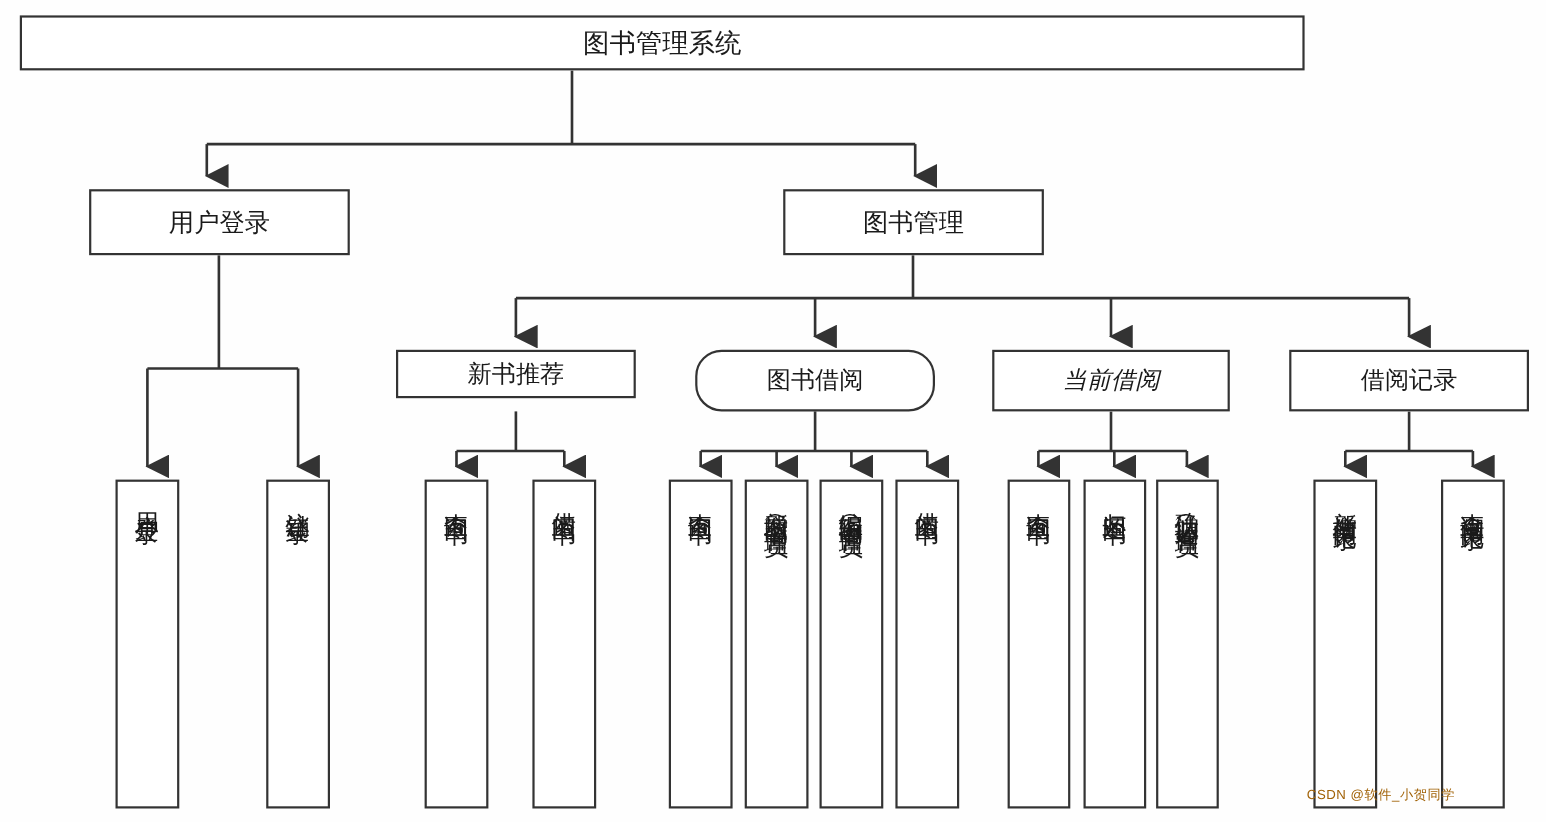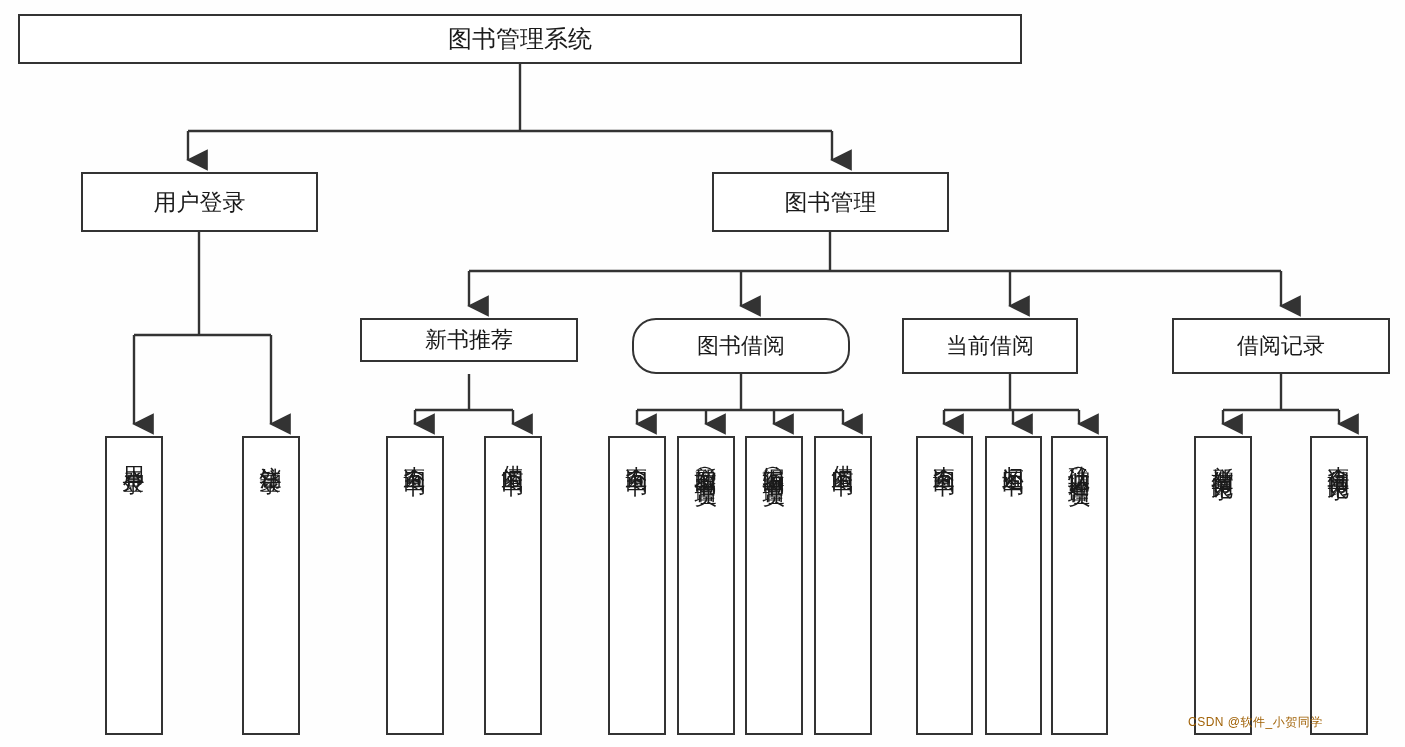--- a/index.html
+++ b/index.html
@@ -116,38 +116,38 @@
       <path d="M 1013 410 L 1013 424" marker-end="url(#arrow)"></path>
       <path d="M 1079 410 L 1079 424" marker-end="url(#arrow)"></path>
 
       <path d="M 1281 374 L 1281 410"></path>
       <path d="M 1223 410 L 1339 410"></path>
       <path d="M 1223 410 L 1223 424" marker-end="url(#arrow)"></path>
       <path d="M 1339 410 L 1339 424" marker-end="url(#arrow)"></path>
     </g>
   </svg>
 
-  <div class="node root" style="left:18px; top:14px; width:1004px; height:50px;font-family:Liberation Mono, monospace;">
+  <div class="node root" style="left:18px; top:14px; width:1168px; height:50px;font-family:Liberation Mono, monospace;">
     <span>图书管理系统</span>
   </div>
 
   <div class="node lvl1" style="left:81px; top:172px; width:237px; height:60px;">
     <span>用户登录</span>
   </div>
   <div class="node lvl1" style="left:712px; top:172px; width:237px; height:60px;">
     <span>图书管理</span>
   </div>
 
   <div class="node lvl2" style="left:360px; top:318px; width:218px; height:44px;">
     <span>新书推荐</span>
   </div>
   <div class="node lvl2" style="left:632px; top:318px; width:218px; height:56px;border-radius:24px;">
     <span>图书借阅</span>
   </div>
-  <div class="node lvl2" style="left:902px; top:318px; width:176px; height:56px;">
+  <div class="node lvl2" style="left:902px; top:318px; width:216px; height:56px;font-style:italic;">
     <span>当前借阅</span>
   </div>
   <div class="node lvl2" style="left:1172px; top:318px; width:218px; height:56px;">
     <span>借阅记录</span>
   </div>
 
   <div class="node leaf" style="left:105px; top:436px; width:58px; height:299px;">
     <span class="vtext">用户登录</span>
   </div>
   <div class="node leaf" style="left:242px; top:436px; width:58px; height:299px;">

